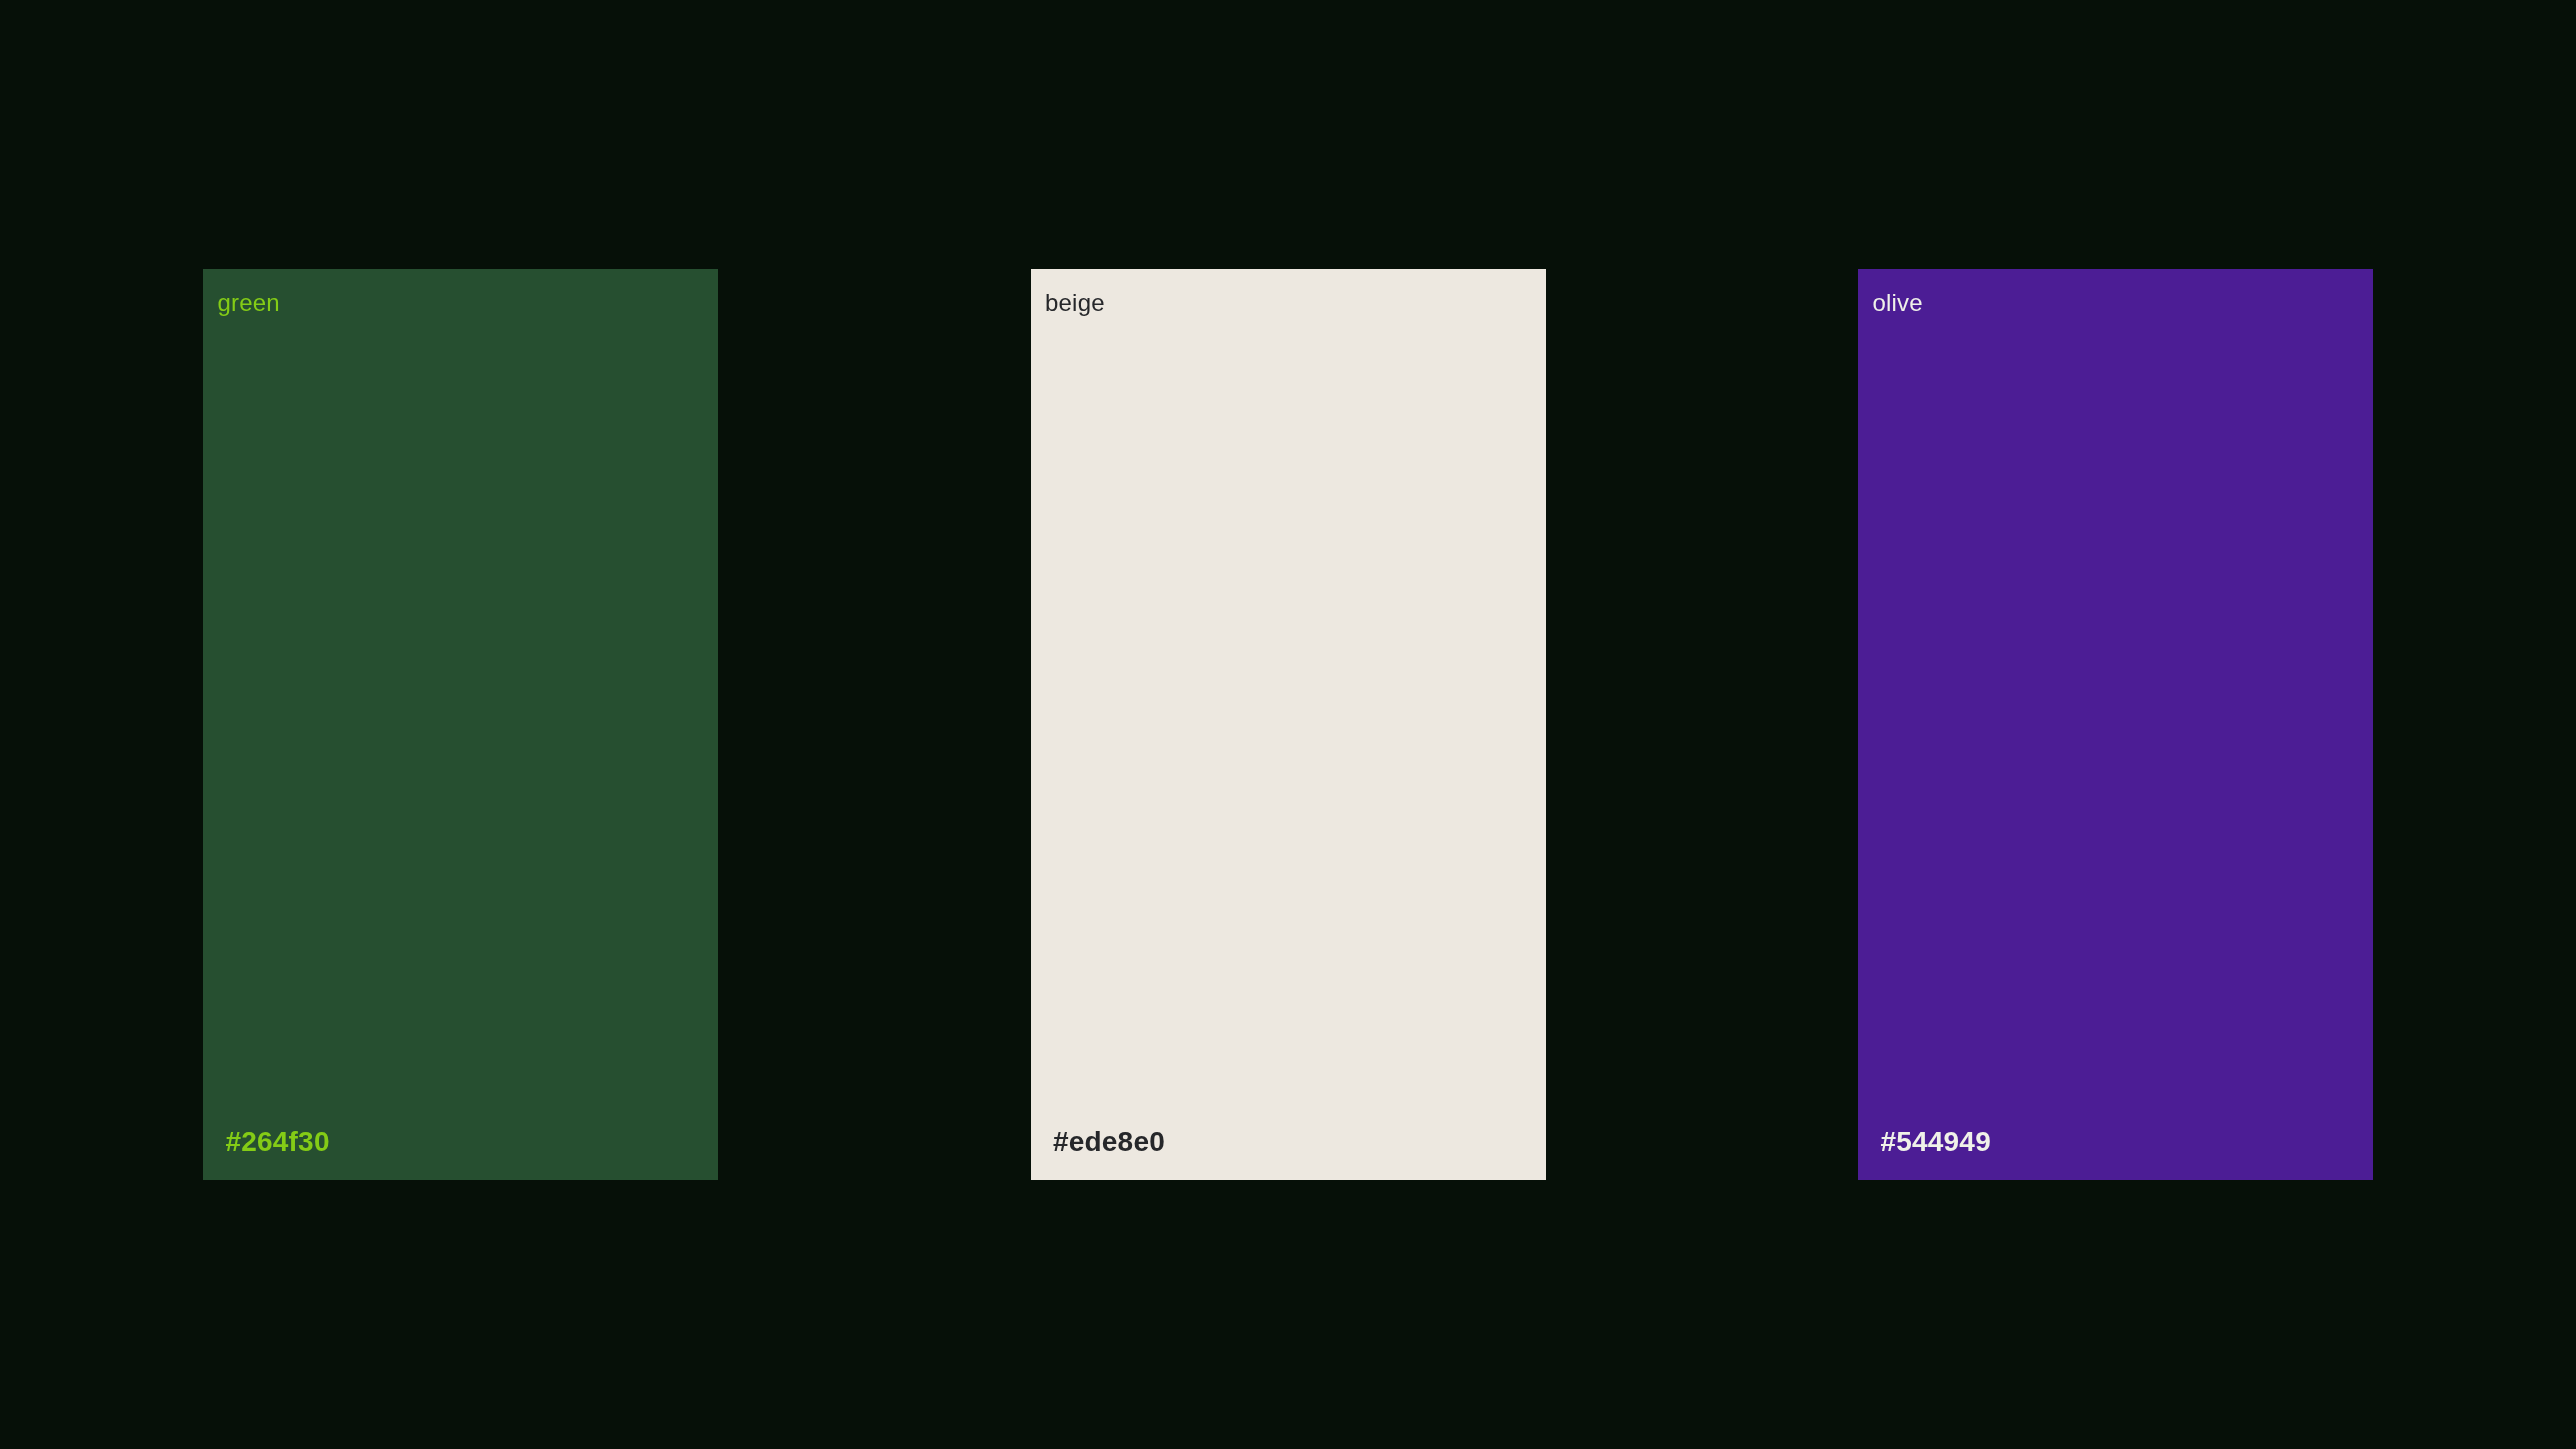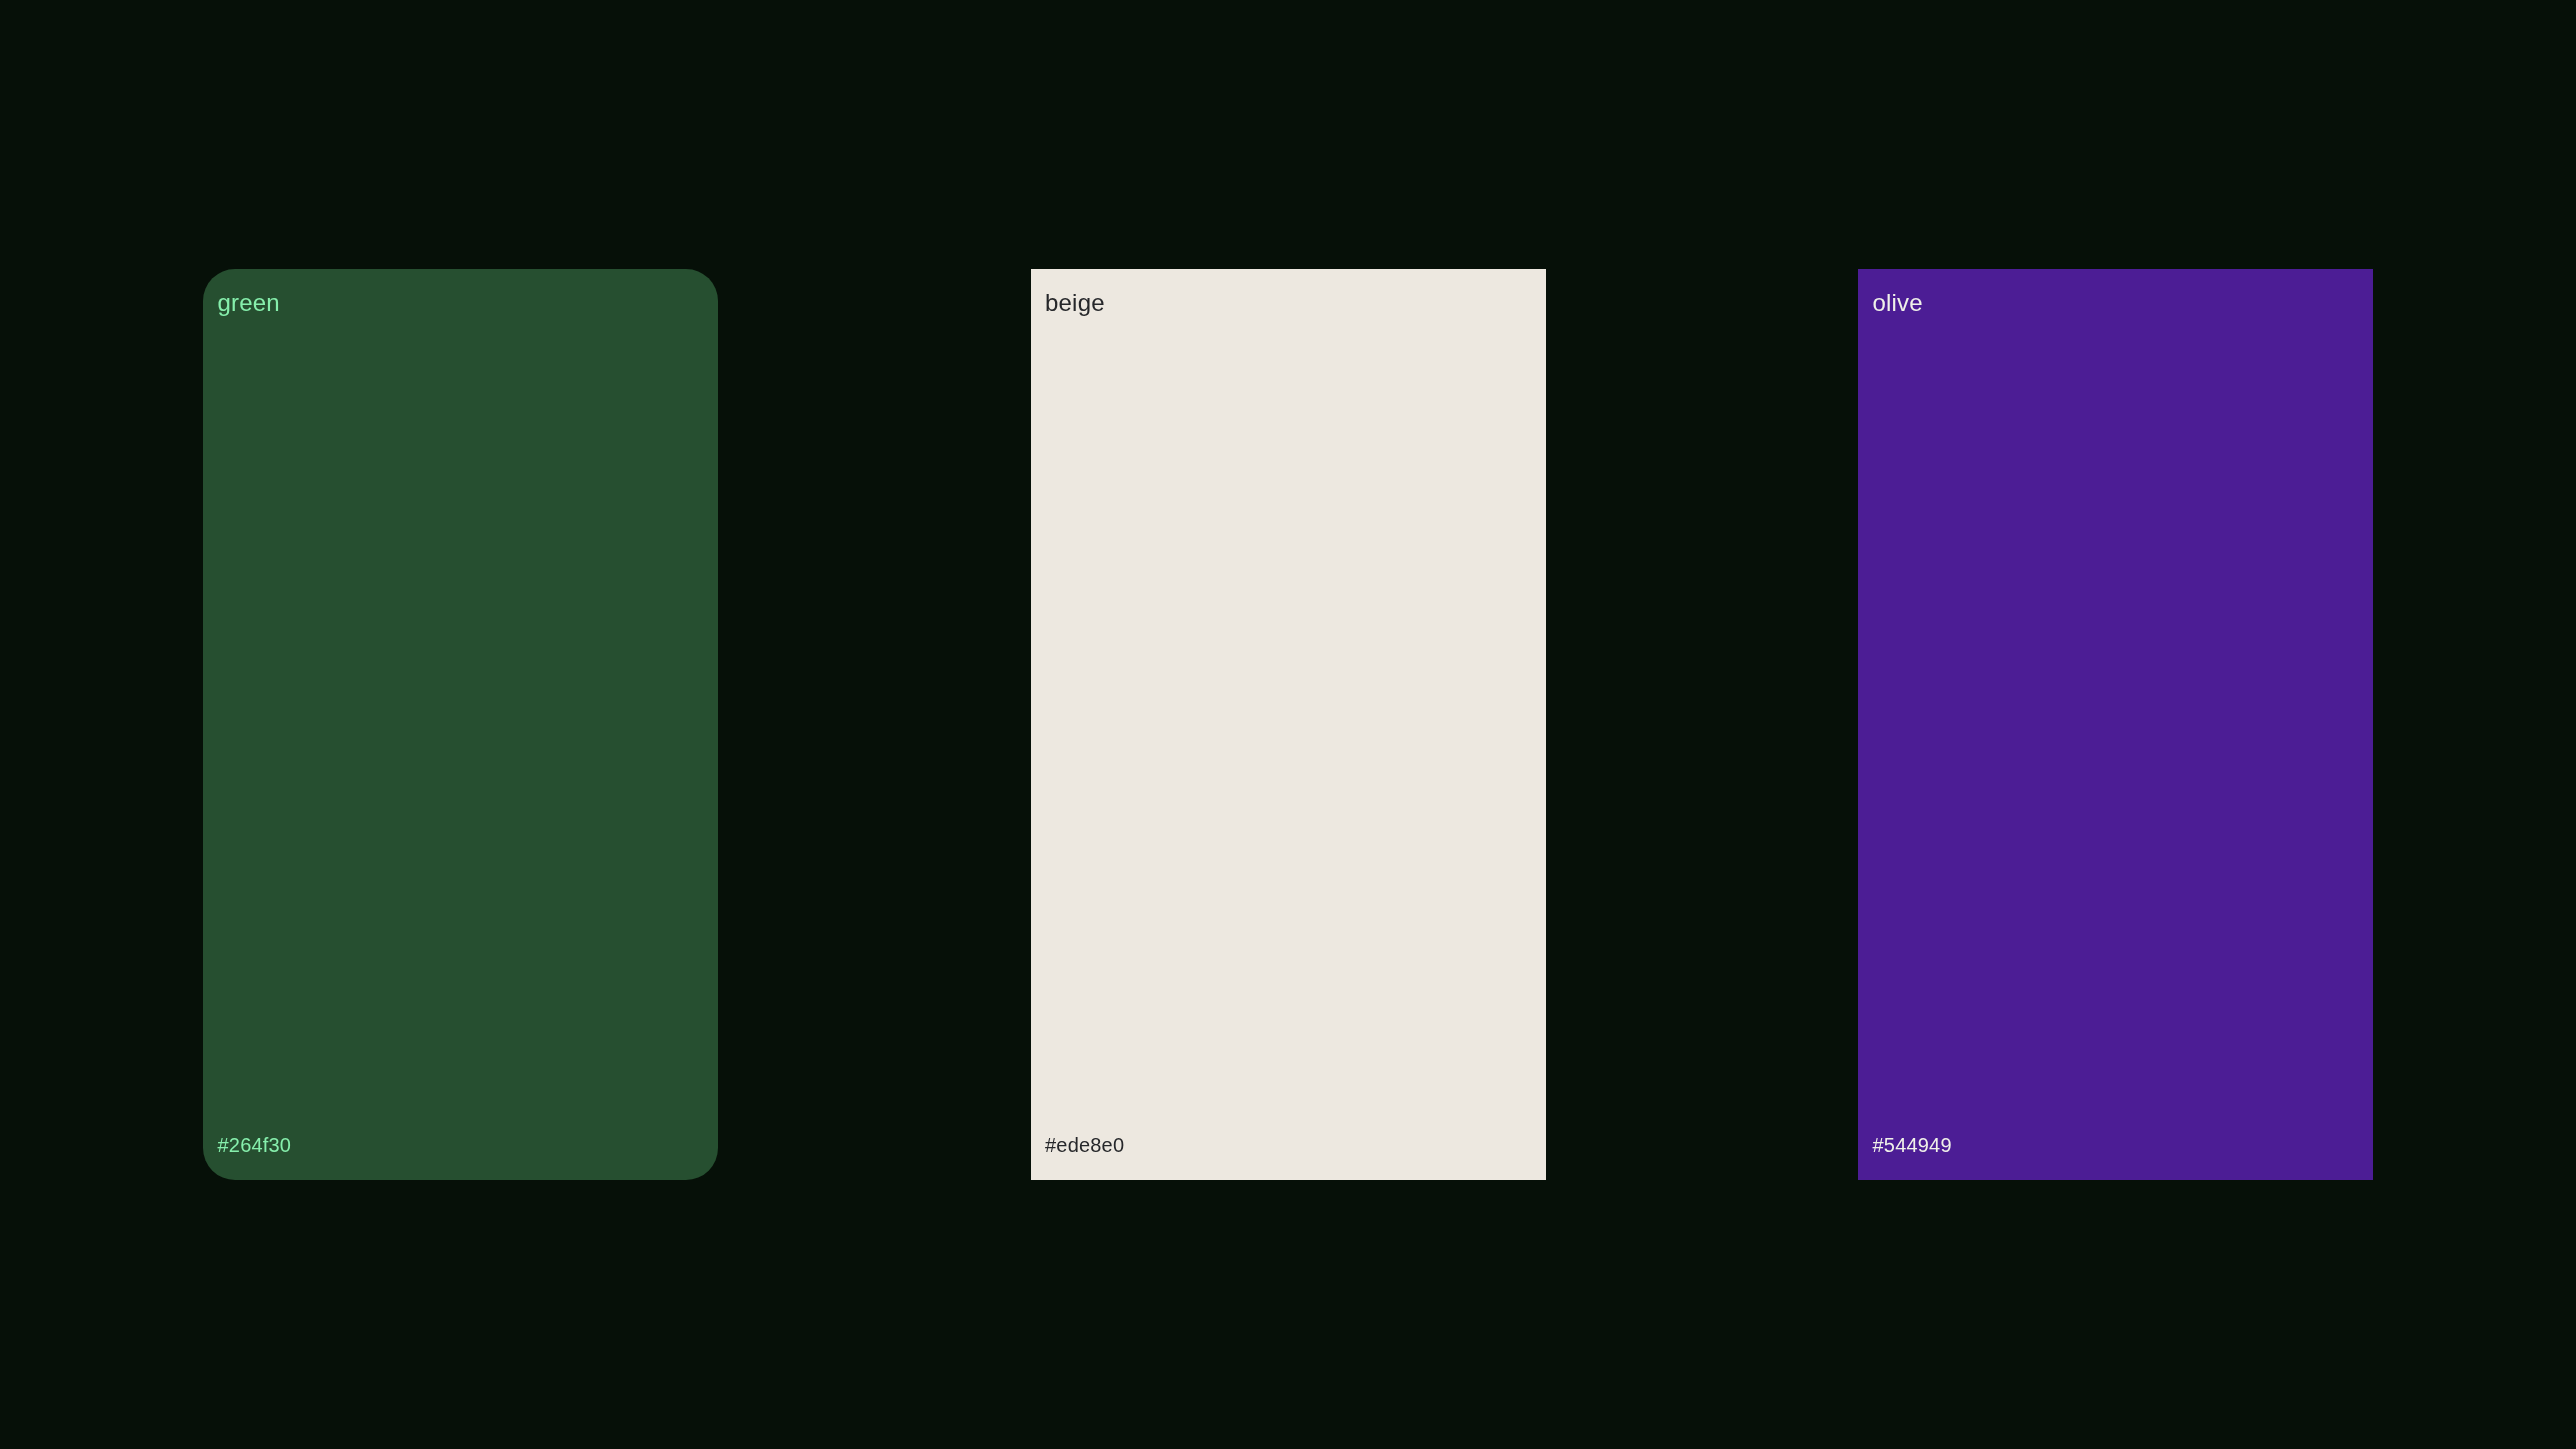--- a/index.html
+++ b/index.html
@@ -40,33 +40,34 @@
 
   .swatch-name {
     font-size: 24px;
     line-height: 1.05;
     letter-spacing: 0.2px;
     padding-left: 14.5px;
     font-weight: 400;
   }
 
   .swatch-hex {
-    font-size: 20px;
+    font-size: 28px;
     line-height: 1.05;
     letter-spacing: 0.2px;
     padding-left: 14.5px;
-    font-weight: 400;
+    font-weight: 700;
+    margin-left: 8px;
   }
 </style>
 </head>
 <body style="background: rgb(6, 16, 8);">
 
 <div id="palette-board">
 
-  <div class="swatch" id="sw0" style="background: rgb(38, 79, 48); color: #86efac; border-radius: 32px;">
+  <div class="swatch" id="sw0" style="background: rgb(38, 79, 48); color: #84cc16;">
     <span class="swatch-name">green</span>
     <span class="swatch-hex">#264f30</span>
   </div>
 
   <div class="swatch" id="sw1" style="background: rgb(237, 232, 224); color: rgb(38, 39, 42);">
     <span class="swatch-name">beige</span>
     <span class="swatch-hex">#ede8e0</span>
   </div>
 
   <div class="swatch" id="sw2" style="background: #4c1d95; color: rgb(240, 241, 233);">

